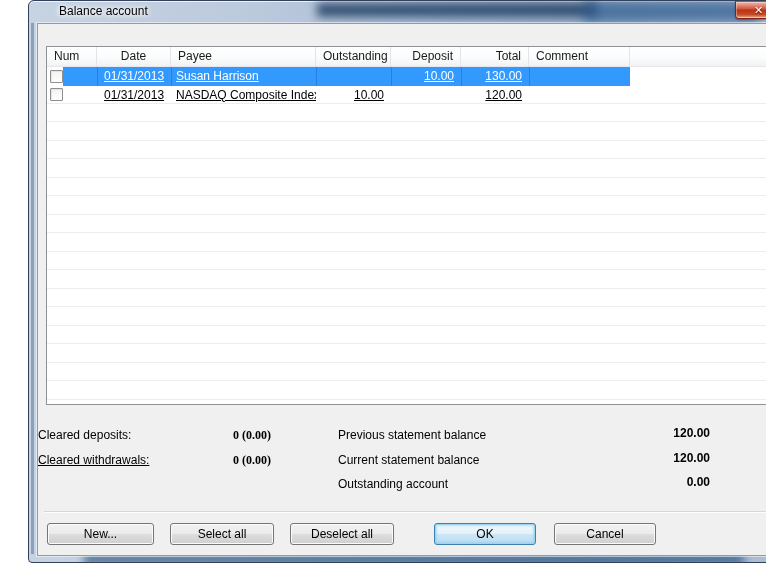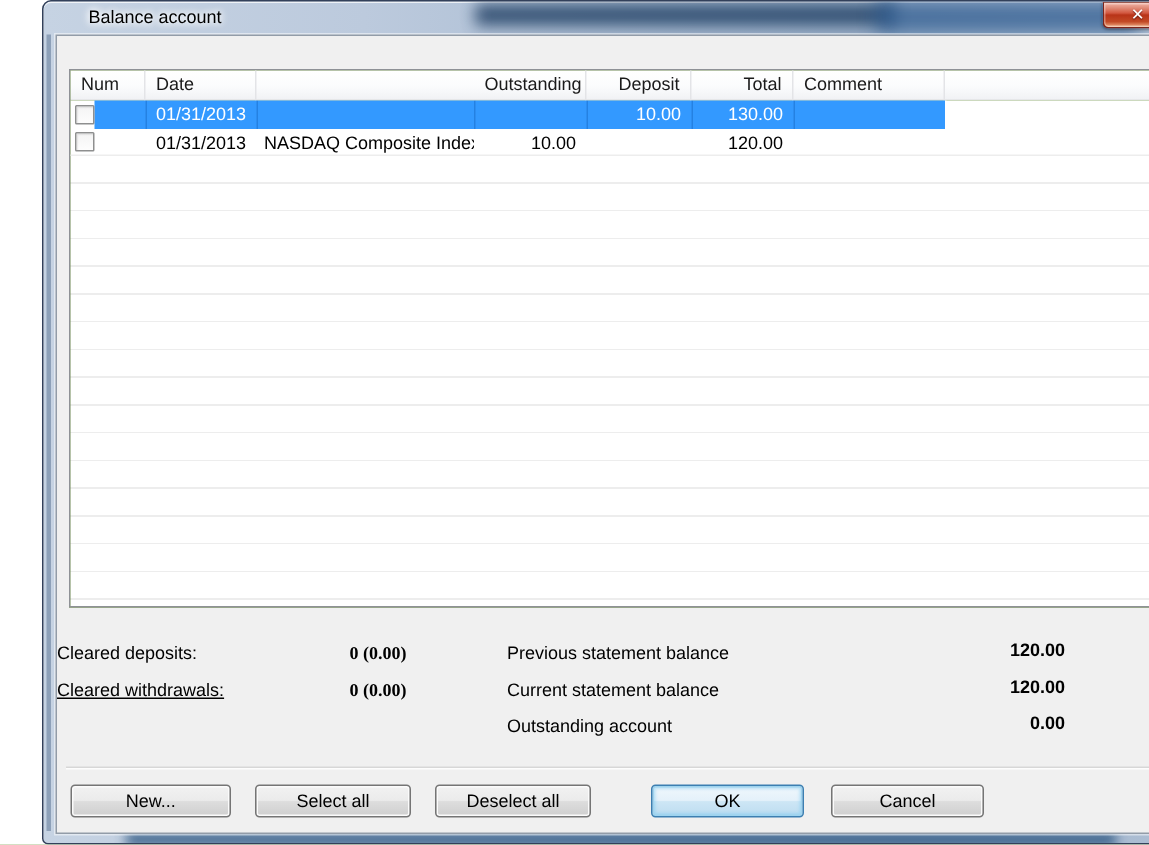--- a/index.html
+++ b/index.html
@@ -54,21 +54,21 @@
   }
   .thead{position:absolute;left:0;top:0;width:729px;height:20px;
     background:linear-gradient(180deg,#ffffff 0%,#fbfcfd 55%,#f1f2f5 100%);
     border-bottom:1px solid #e6e7e9;}
   .th{position:absolute;top:0;height:20px;line-height:19px;padding:0 7px;
     border-right:1px solid #e3e4e7;white-space:nowrap;overflow:hidden;color:#1a1a1a;}
   .th.r{text-align:right;}
   .vline{position:absolute;top:20px;bottom:0;width:1px;background:#ececec;}
   .row{position:absolute;left:0;width:729px;height:18.5px;background:#fff;}
   .row .cell{position:absolute;top:0;height:18.5px;line-height:18px;padding:0 7px;
-    white-space:nowrap;overflow:hidden;z-index:3;}
+    white-space:nowrap;overflow:hidden;z-index:3;text-decoration:underline;}
   .cell.r{text-align:right;}
   .row0{top:20px;z-index:2;}
   .row1{top:38.5px;z-index:2;border-bottom:1px solid #ededed;}
   .sel-bg{position:absolute;left:16px;top:0;width:567px;height:18.5px;background:#3399ff;z-index:1;}
   .sel-sep{position:absolute;top:0;width:1px;height:18.5px;background:rgba(0,70,150,.28);z-index:2;}
   .row0 .cell{color:#fff;}
   .row1 .cell{color:#000;}
   .checkbox{
     position:absolute;left:3px;top:2.5px;width:13px;height:13px;z-index:4;
     border:1px solid #8e8f8f;border-radius:1px;
@@ -126,21 +126,22 @@
     <div class="close-btn">
       <span>✕</span>
     </div>
   </div>
 
   <div class="client">
 
     <div class="table">
       <div class="thead">
         <div class="th" style="left:0;width:50px;">Num</div>
-        <div class="th" style="left:50px;width:74px;">Date</div>
+        <div class="th" style="left:50px;width:74px;text-align:center;">Date</div>
+        <div class="th" style="left:124px;width:145px;">Payee</div>
         <div class="th r" style="left:269px;width:75px;">Outstanding</div>
         <div class="th r" style="left:344px;width:70px;">Deposit</div>
         <div class="th r" style="left:414px;width:68px;">Total</div>
         <div class="th" style="left:482px;width:101px;">Comment</div>
         <div class="th" style="left:583px;width:146px;border-right:none;"></div>
       </div>
 
       <div class="vline" style="left:50px;"></div>
       <div class="vline" style="left:124px;"></div>
       <div class="vline" style="left:269px;"></div>
@@ -152,20 +153,21 @@
       <div class="row row0">
         <div class="sel-bg"></div>
         <div class="sel-sep" style="left:50px;"></div>
         <div class="sel-sep" style="left:124px;"></div>
         <div class="sel-sep" style="left:269px;"></div>
         <div class="sel-sep" style="left:344px;"></div>
         <div class="sel-sep" style="left:414px;"></div>
         <div class="sel-sep" style="left:482px;"></div>
         <span class="checkbox"></span>
         <div class="cell" style="left:50px;width:74px;">01/31/2013</div>
+        <div class="cell" style="left:124px;width:145px;padding:0 5px;">Susan Harrison</div>
         <div class="cell r" style="left:269px;width:75px;"></div>
         <div class="cell r" style="left:344px;width:70px;">10.00</div>
         <div class="cell r" style="left:414px;width:68px;">130.00</div>
         <div class="cell" style="left:482px;width:101px;"></div>
       </div>
 
       <div class="row row1">
         <span class="checkbox"></span>
         <div class="cell" style="left:50px;width:74px;">01/31/2013</div>
         <div class="cell" style="left:124px;width:145px;padding:0 5px;">NASDAQ Composite Index</div>

